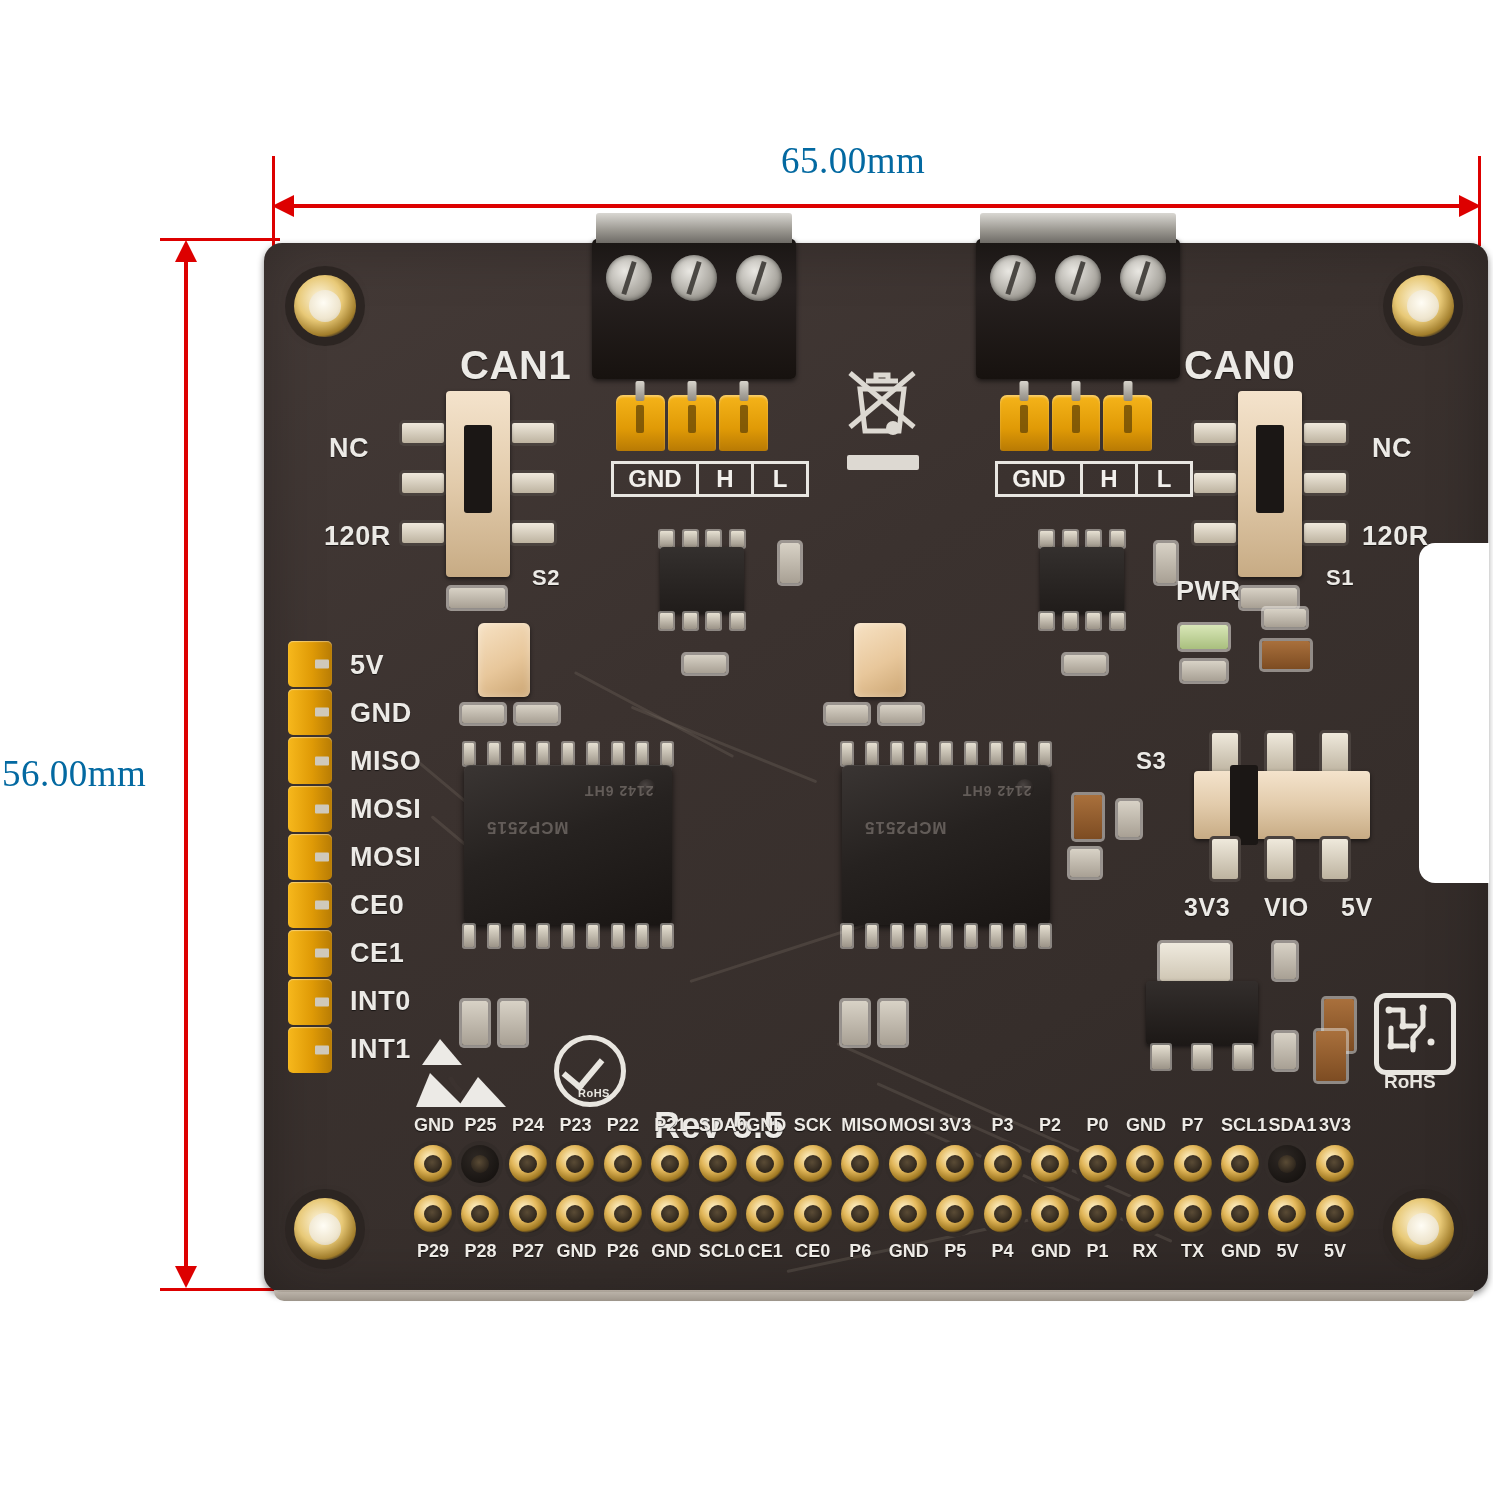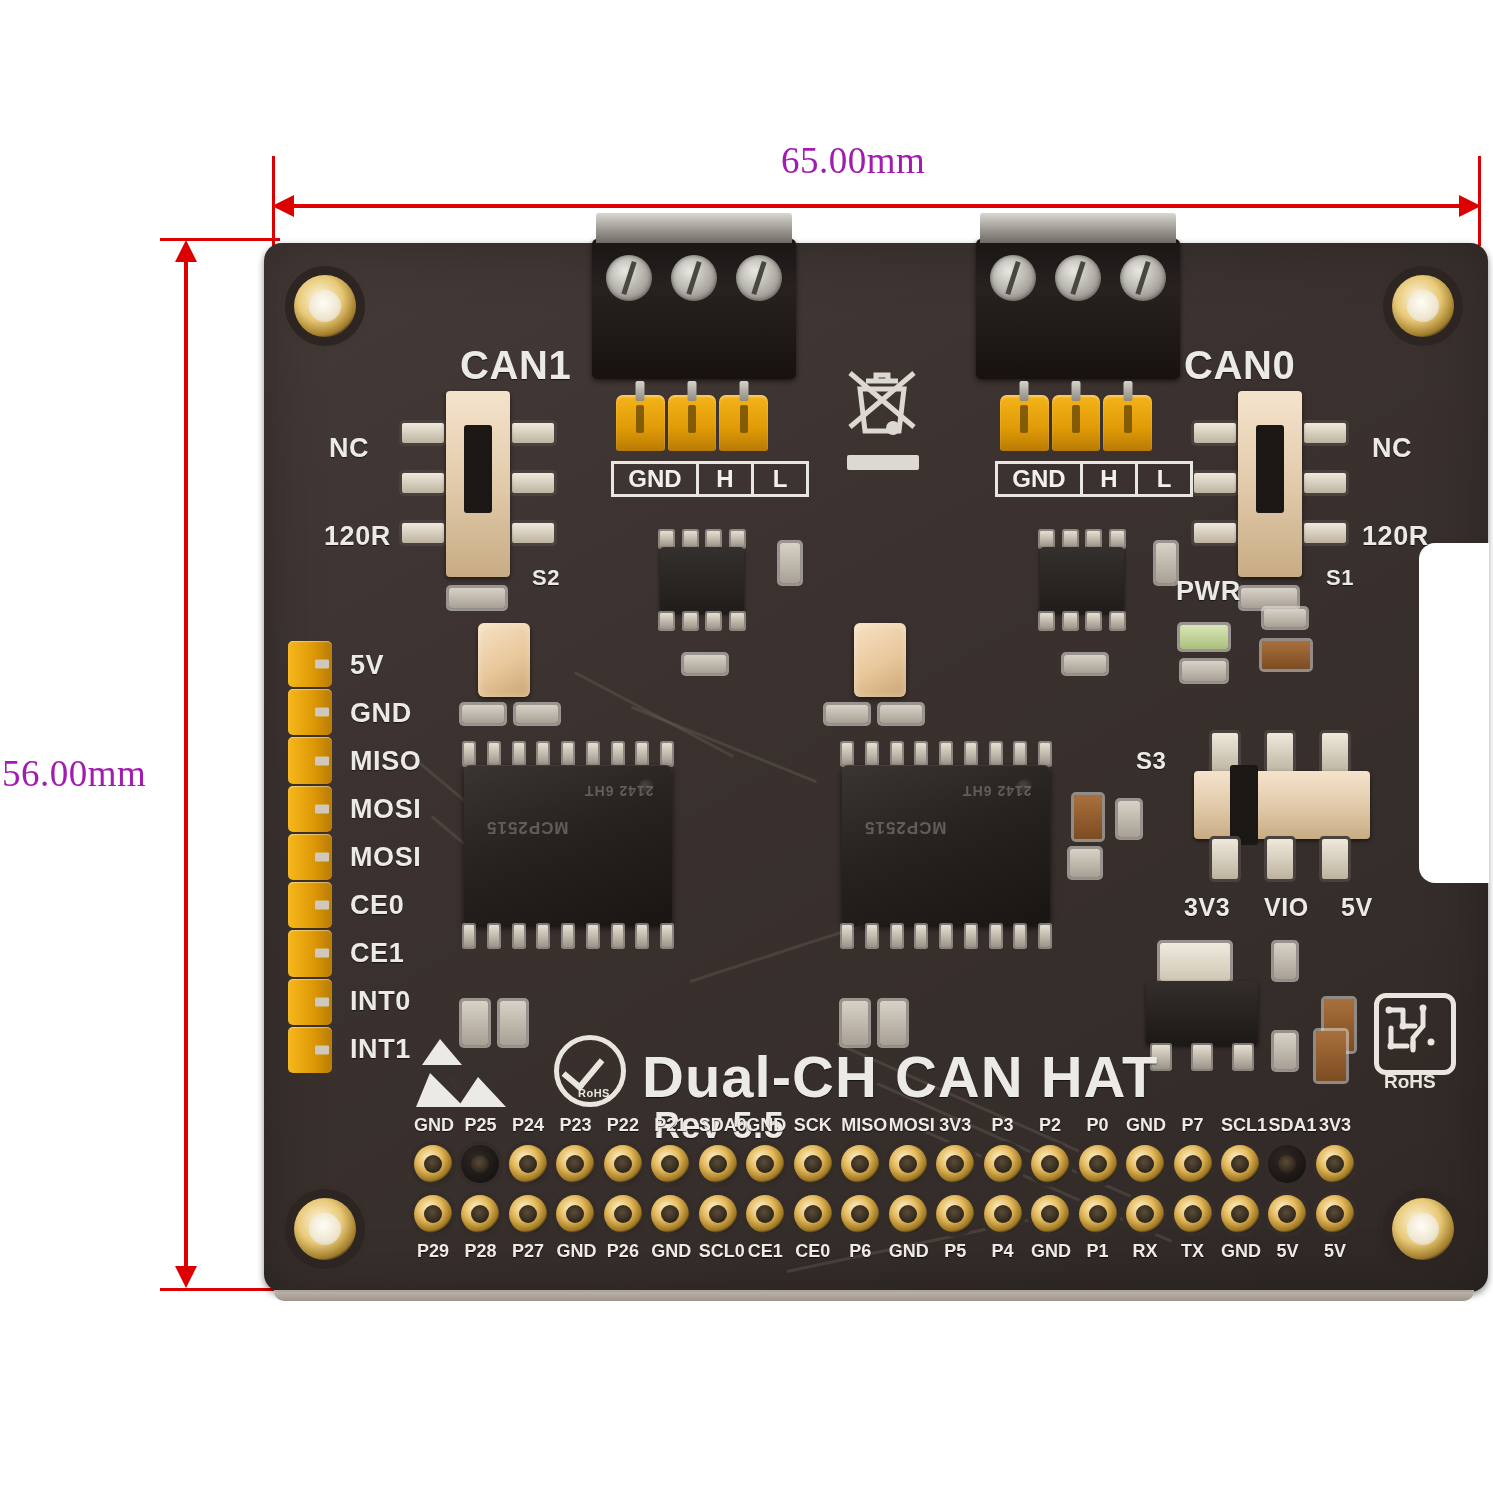--- a/index.html
+++ b/index.html
@@ -1,19 +1,19 @@
 <!DOCTYPE html>
 <html><head>
 <meta charset="utf-8">
 <style>
   html,body{margin:0;padding:0;background:#ffffff;}
   body{width:1493px;height:1493px;position:relative;overflow:hidden;
        font-family:"Liberation Sans", sans-serif;}
   .dim-line{position:absolute;background:#dd0000;}
-  .dim-label{position:absolute;color:#a21caf;font-family:"Liberation Serif",serif;
+  .dim-label{position:absolute;color:#0369a1;font-family:"Liberation Serif",serif;
              font-size:37px;white-space:nowrap;letter-spacing:.5px;}
   .arrow{position:absolute;width:0;height:0;}
 
   
   #board{position:absolute;left:264px;top:243px;width:1224px;height:1049px;
          background:linear-gradient(150deg,#443a37 0%,#3b322f 38%,#362e2b 70%,#2f2826 100%);
          border-radius:18px;
          box-shadow:0 3px 7px rgba(0,0,0,.45), inset 0 0 60px rgba(0,0,0,.28);}
   
   #notch{position:absolute;right:-1px;top:300px;width:70px;height:340px;background:#fff;
@@ -433,21 +433,20 @@
       <polygon points="26,6 48,32 8,32" fill="#eceae6"></polygon>
       <polygon points="16,40 50,74 2,74" fill="#eceae6"></polygon>
       <polygon points="64,44 92,74 44,74" fill="#eceae6"></polygon>
       <path d="M36 44 q6 12 14 16" stroke="#3b322f" stroke-width="5" fill="none"></path>
     </svg>
   </div>
   <div class="rohs" style="left:290px;top:792px;">
       <b>RoHS</b>
     </div>
 
-  <div class="silk" style="left:378px;top:800px;font-size:58px;letter-spacing:1px;">Dual-CH CAN HAT</div>
   <div class="silk" style="left:390px;top:862px;font-size:36px;">Rev 5.5</div>
 
   <div class="peter" style="left:1110px;top:750px;">
     <svg width="62" height="62" viewBox="0 0 62 62" style="position:absolute;left:0;top:0;">
       <g stroke="#e9e6e0" stroke-width="5" fill="none" stroke-linecap="round">
         <path d="M10 12 h14 M24 12 v16 M24 28 h12"></path>
         <path d="M44 10 v18 M44 28 l-10 12 v10"></path>
         <path d="M12 30 v18 h16"></path>
         <path d="M34 52 v-8"></path>
       </g>

